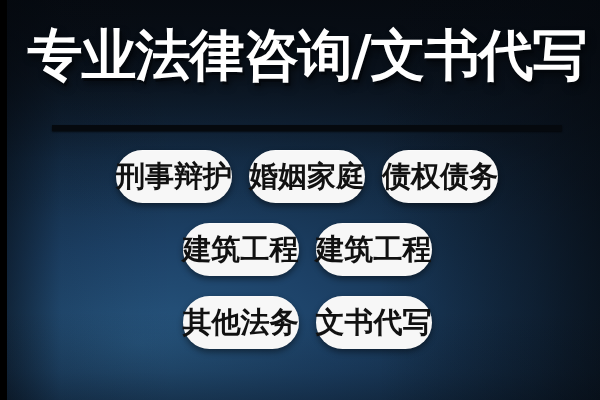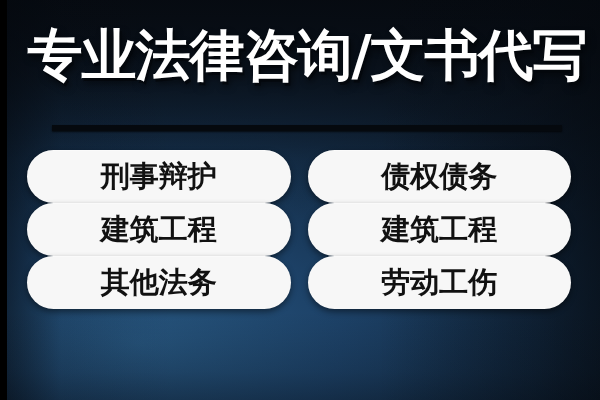--- a/index.html
+++ b/index.html
@@ -87,24 +87,26 @@
     width: 510px;
     height: 6px;
     background: #05090e;
     box-shadow: 0 1px 2px rgba(0,0,0,0.7);
   }
 
   
   #pill-grid {
     position: absolute;
     top: 150px;
-    left: 20px;
+    left: 28px;
     width: 544px;
     display: flex;
     flex-direction: column;
+    gap: 20px;
+    align-items: center;
   }
   .pill-row {
     display: flex;
     flex-direction: row;
     justify-content: space-between;
     gap: 17px;
   }
   .pill {
     flex: 1 1 0;
     height: 53px;
@@ -139,37 +141,40 @@
 
     <div id="divider"></div>
 
     <div id="pill-grid">
 
       <div class="pill-row">
         <div class="pill">
           <span>刑事辩护</span>
         </div>
         <div class="pill">
+          <span>婚姻家庭</span>
+        </div>
+        <div class="pill">
           <span>债权债务</span>
         </div>
       </div>
 
       <div class="pill-row">
         <div class="pill">
           <span>建筑工程</span>
         </div>
         <div class="pill">
           <span>建筑工程</span>
         </div>
       </div>
 
       <div class="pill-row">
         <div class="pill">
           <span>其他法务</span>
         </div>
         <div class="pill">
-          <span>劳动工伤</span>
+          <span>文书代写</span>
         </div>
       </div>
 
     </div>
   </div>
 </div>
 
 </body></html>

